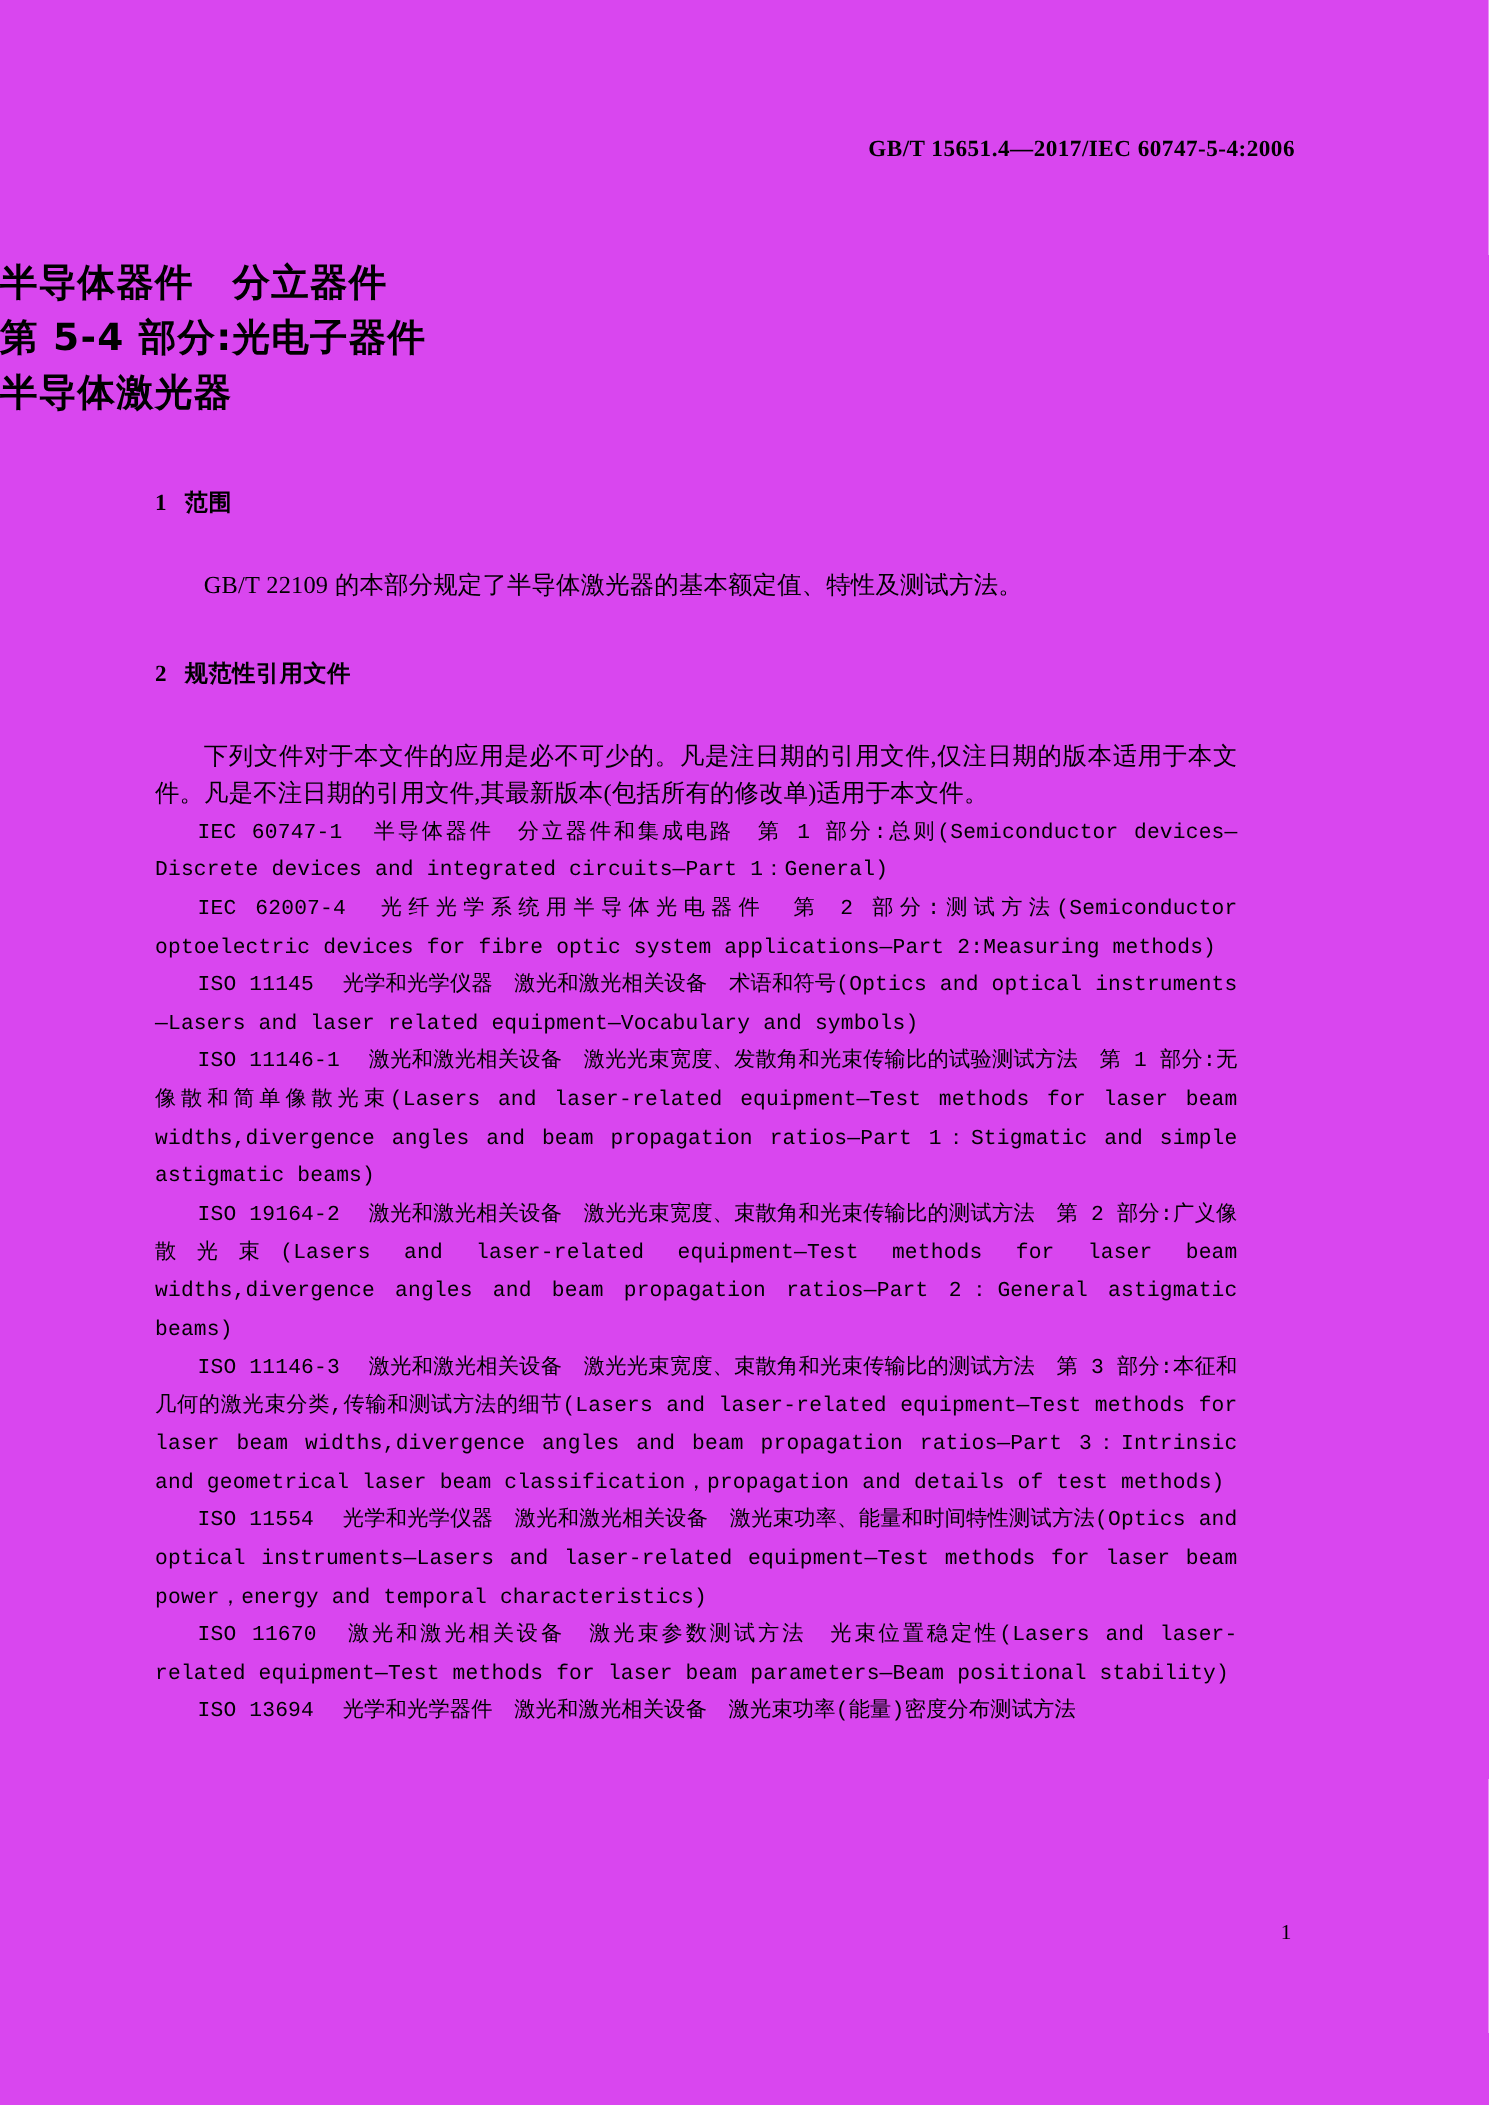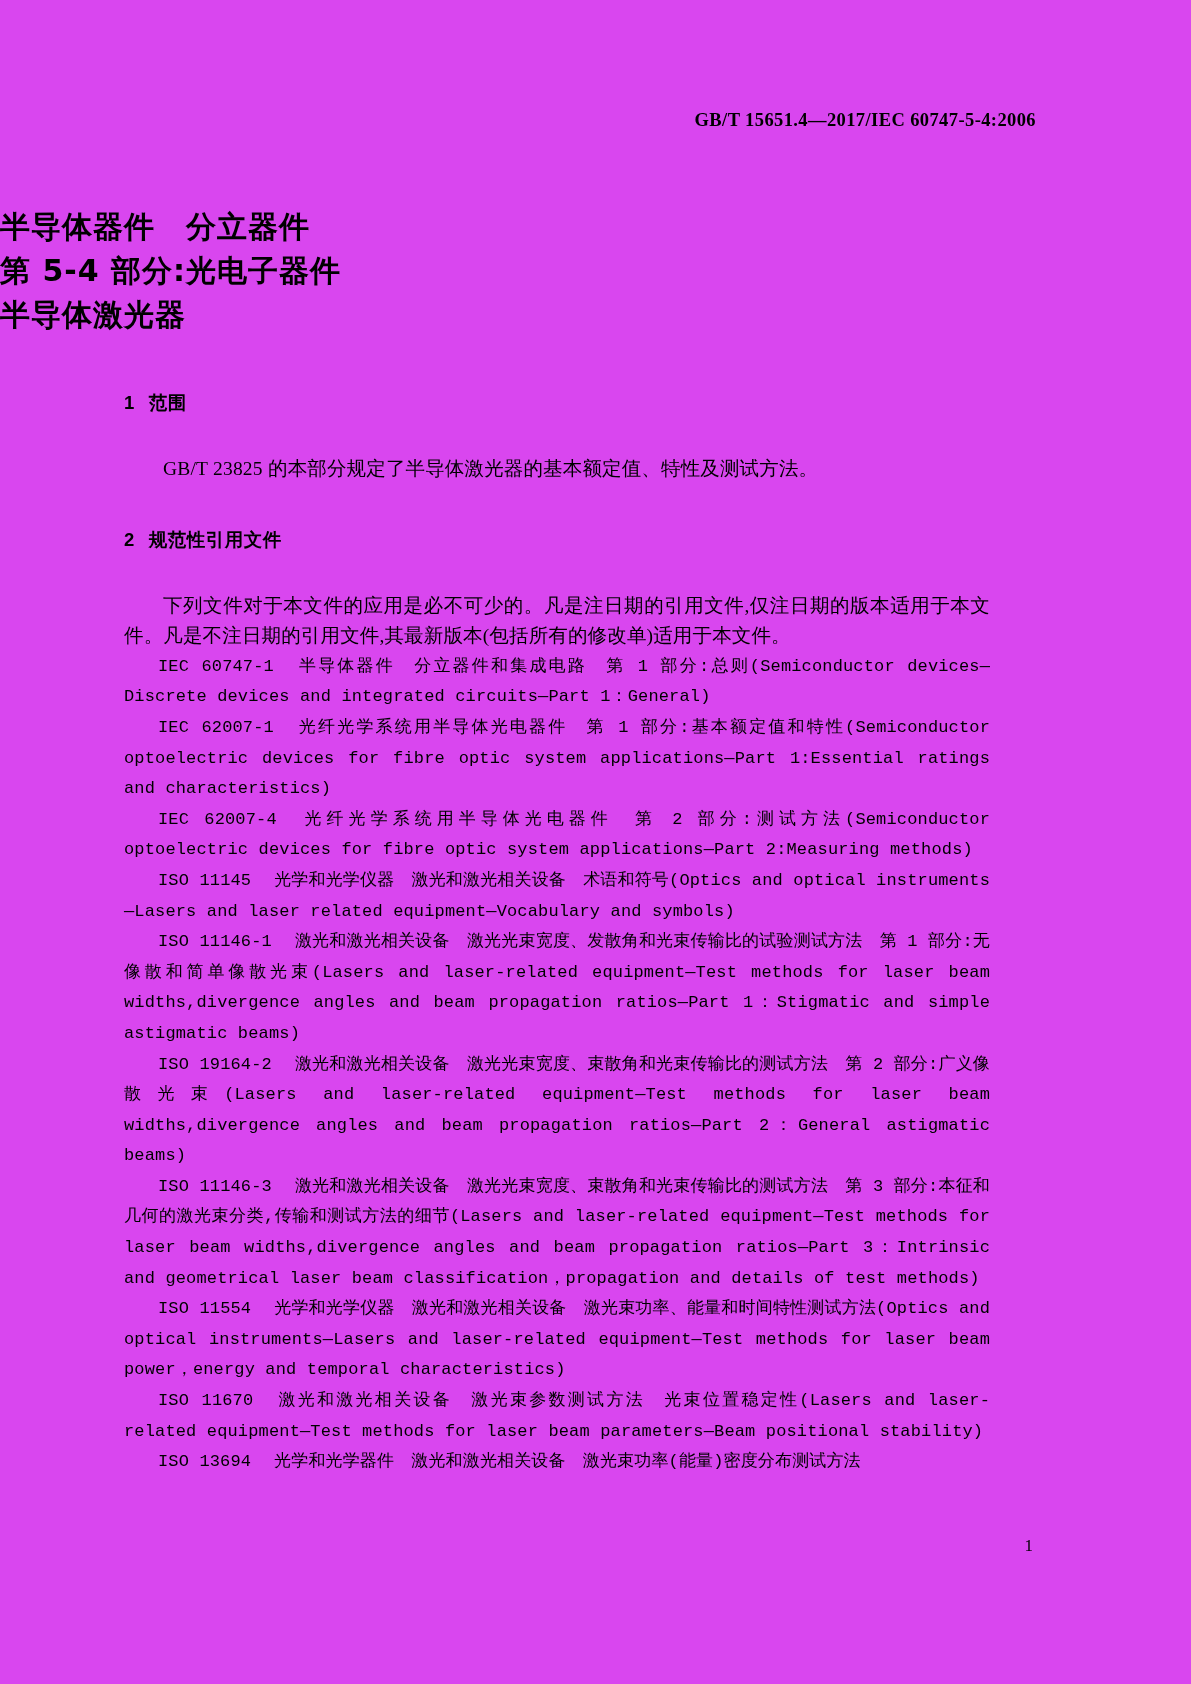--- a/index.html
+++ b/index.html
@@ -52,21 +52,21 @@
 
   
   .body-col {
     position: absolute;
     top: 388px;
     left: 124px;
     width: 866px;
   }
 
   h2.section-heading {
-    font-family: Liberation Sans, sans-serif;
+    font-family: Liberation Serif, serif;
     font-size: 18.5px;
     font-weight: bold;
     margin: 0;
     padding: 0;
     letter-spacing: 0.5px;
     line-height: 30px;
   }
   h2.section-heading .num {
     margin-right: 14px;
   }
@@ -124,32 +124,31 @@
     <div class="title-line">第 5-4 部分:光电子器件</div>
     <div class="title-line">半导体激光器</div>
   </div>
 
   <div class="body-col">
 
     <h2 class="section-heading">
       <span class="num">1</span><span>范围</span>
     </h2>
     <div class="sec-gap-after"></div>
-    <p class="para">GB/T 23825 的本部分规定了半导体激光器的基本额定值、特性及测试方法。</p>
+    <p class="para">GB/T 22109 的本部分规定了半导体激光器的基本额定值、特性及测试方法。</p>
 
     <div class="sec-gap-before"></div>
 
     <h2 class="section-heading">
       <span class="num">2</span><span>规范性引用文件</span>
     </h2>
     <div class="sec-gap-after"></div>
     <p class="para">下列文件对于本文件的应用是必不可少的。凡是注日期的引用文件,仅注日期的版本适用于本文件。凡是不注日期的引用文件,其最新版本(包括所有的修改单)适用于本文件。</p>
 
     <p class="ref"><span class="code">IEC 60747-1</span><span class="wsp"></span><span>半导体器件　分立器件和集成电路　第 1 部分:总则(Semiconductor devices—Discrete devices and integrated circuits—Part 1：General)</span></p>
-    <p class="ref"><span class="code">IEC 62007-1</span><span class="wsp"></span><span>光纤光学系统用半导体光电器件　第 1 部分:基本额定值和特性(Semiconductor optoelectric devices for fibre optic system applications—Part 1:Essential ratings and characteristics)</span></p>
     <p class="ref"><span class="code">IEC 62007-4</span><span class="wsp"></span><span>光纤光学系统用半导体光电器件　第 2 部分:测试方法(Semiconductor optoelectric devices for fibre optic system applications—Part 2:Measuring methods)</span></p>
     <p class="ref"><span class="code">ISO 11145</span><span class="wsp"></span><span>光学和光学仪器　激光和激光相关设备　术语和符号(Optics and optical instruments —Lasers and laser related equipment—Vocabulary and symbols)</span></p>
     <p class="ref"><span class="code">ISO 11146-1</span><span class="wsp"></span><span>激光和激光相关设备　激光光束宽度、发散角和光束传输比的试验测试方法　第 1 部分:无像散和简单像散光束(Lasers and laser-related equipment—Test methods for laser beam widths,divergence angles and beam propagation ratios—Part 1：Stigmatic and simple astigmatic beams)</span></p>
     <p class="ref"><span class="code">ISO 19164-2</span><span class="wsp"></span><span>激光和激光相关设备　激光光束宽度、束散角和光束传输比的测试方法　第 2 部分:广义像散光束(Lasers and laser-related equipment—Test methods for laser beam widths,divergence angles and beam propagation ratios—Part 2：General astigmatic beams)</span></p>
     <p class="ref"><span class="code">ISO 11146-3</span><span class="wsp"></span><span>激光和激光相关设备　激光光束宽度、束散角和光束传输比的测试方法　第 3 部分:本征和几何的激光束分类,传输和测试方法的细节(Lasers and laser-related equipment—Test methods for laser beam widths,divergence angles and beam propagation ratios—Part 3：Intrinsic and geometrical laser beam classification，propagation and details of test methods)</span></p>
     <p class="ref"><span class="code">ISO 11554</span><span class="wsp"></span><span>光学和光学仪器　激光和激光相关设备　激光束功率、能量和时间特性测试方法(Optics and optical instruments—Lasers and laser-related equipment—Test methods for laser beam power，energy and temporal characteristics)</span></p>
     <p class="ref"><span class="code">ISO 11670</span><span class="wsp"></span><span>激光和激光相关设备　激光束参数测试方法　光束位置稳定性(Lasers and laser-related equipment—Test methods for laser beam parameters—Beam positional stability)</span></p>
     <p class="ref"><span class="code">ISO 13694</span><span class="wsp"></span><span>光学和光学器件　激光和激光相关设备　激光束功率(能量)密度分布测试方法</span></p>
 
   </div>

